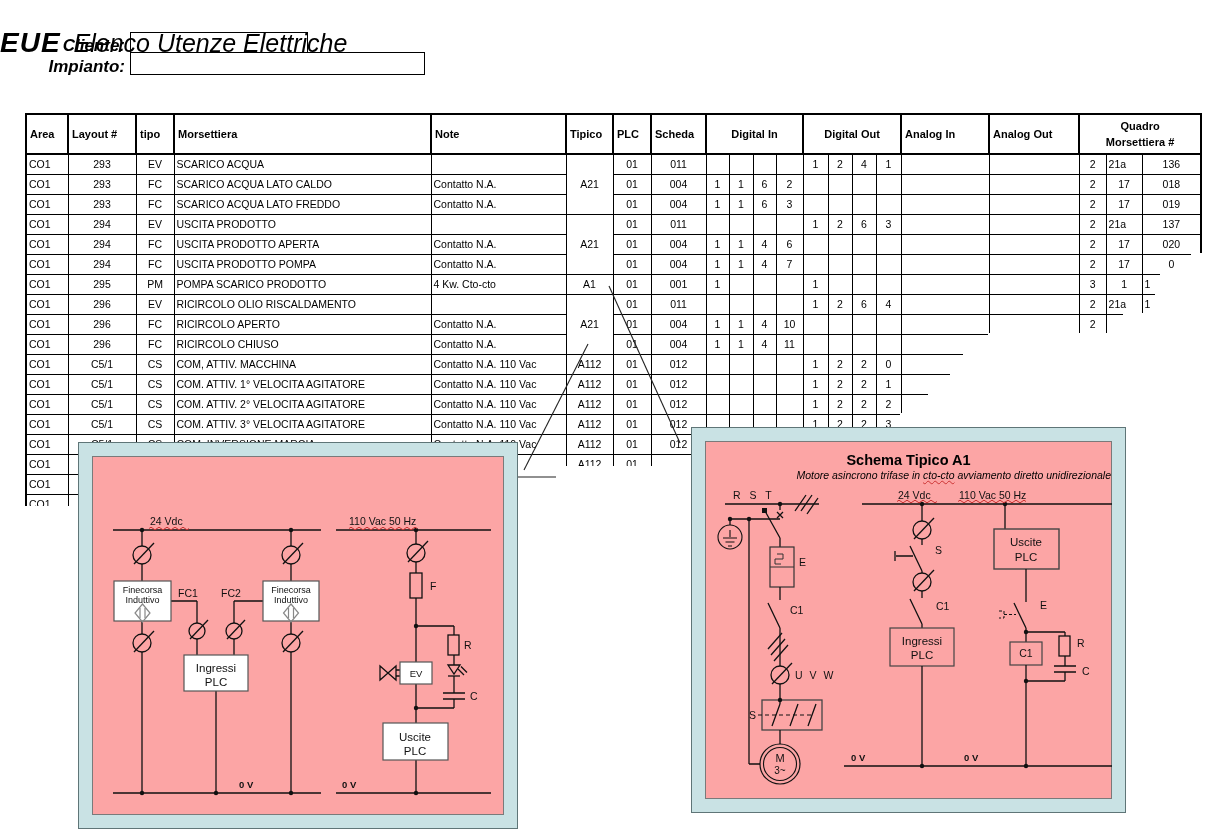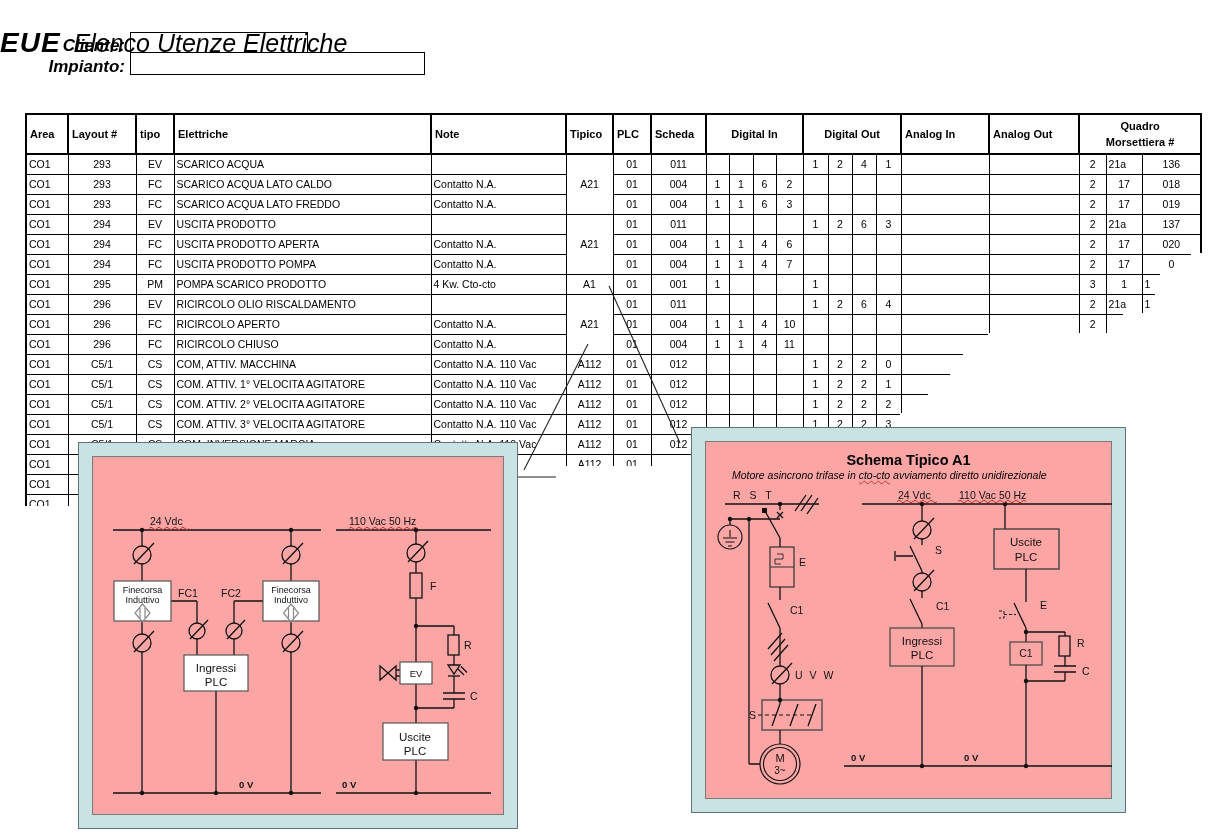--- a/index.html
+++ b/index.html
@@ -35,21 +35,21 @@
 
   
   #leads{position:absolute;left:0;top:0;width:1226px;height:834px;z-index:3;pointer-events:none;}
 
   
   .window{position:absolute;z-index:4;background:#c9e2e4;border:1px solid #5f7577;
           padding:13px;box-sizing:border-box;}
   .panel{position:relative;width:100%;height:100%;background:#fca5a5;border:1px solid #7a7a7a;
          box-sizing:border-box;}
   .panel-title{text-align:center;font-weight:bold;font-size:14.5px;padding-top:10px;position:relative;z-index:2;}
-  .panel-sub{text-align:left;font-style:italic;font-size:10.5px;margin-top:1px;position:relative;z-index:2;margin-left:26px;}
+  .panel-sub{text-align:right;font-style:italic;font-size:10.5px;margin-top:1px;position:relative;z-index:2;margin-left:26px;}
   .wavy{text-decoration:underline wavy #c33 1px;text-decoration-skip-ink:none;}
   svg.circuit{position:absolute;left:0;top:0;z-index:1;}
   svg text{font-family:"Liberation Sans",sans-serif;fill:#111;}
 </style>
 </head>
 <body>
 
 <div class="page">
 
   <div class="fieldlabel" style="left:25px;top:36px;">Cliente:</div>
@@ -84,21 +84,21 @@
           <col style="width:90px">
         <col style="width:27px">
           <col style="width:36px">
           <col style="width:59px">
       </colgroup>
       <thead>
         <tr>
           <th>Area</th>
           <th>Layout #</th>
           <th>tipo</th>
-          <th>Elettriche</th>
+          <th>Morsettiera</th>
           <th>Note</th>
           <th>Tipico</th>
           <th>PLC</th>
           <th>Scheda</th>
           <th class="hc" colspan="4">Digital In</th>
           <th class="hc" colspan="4">Digital Out</th>
           <th>Analog In</th>
           <th>Analog Out</th>
           <th class="hc" colspan="3">
             <div class="two">

